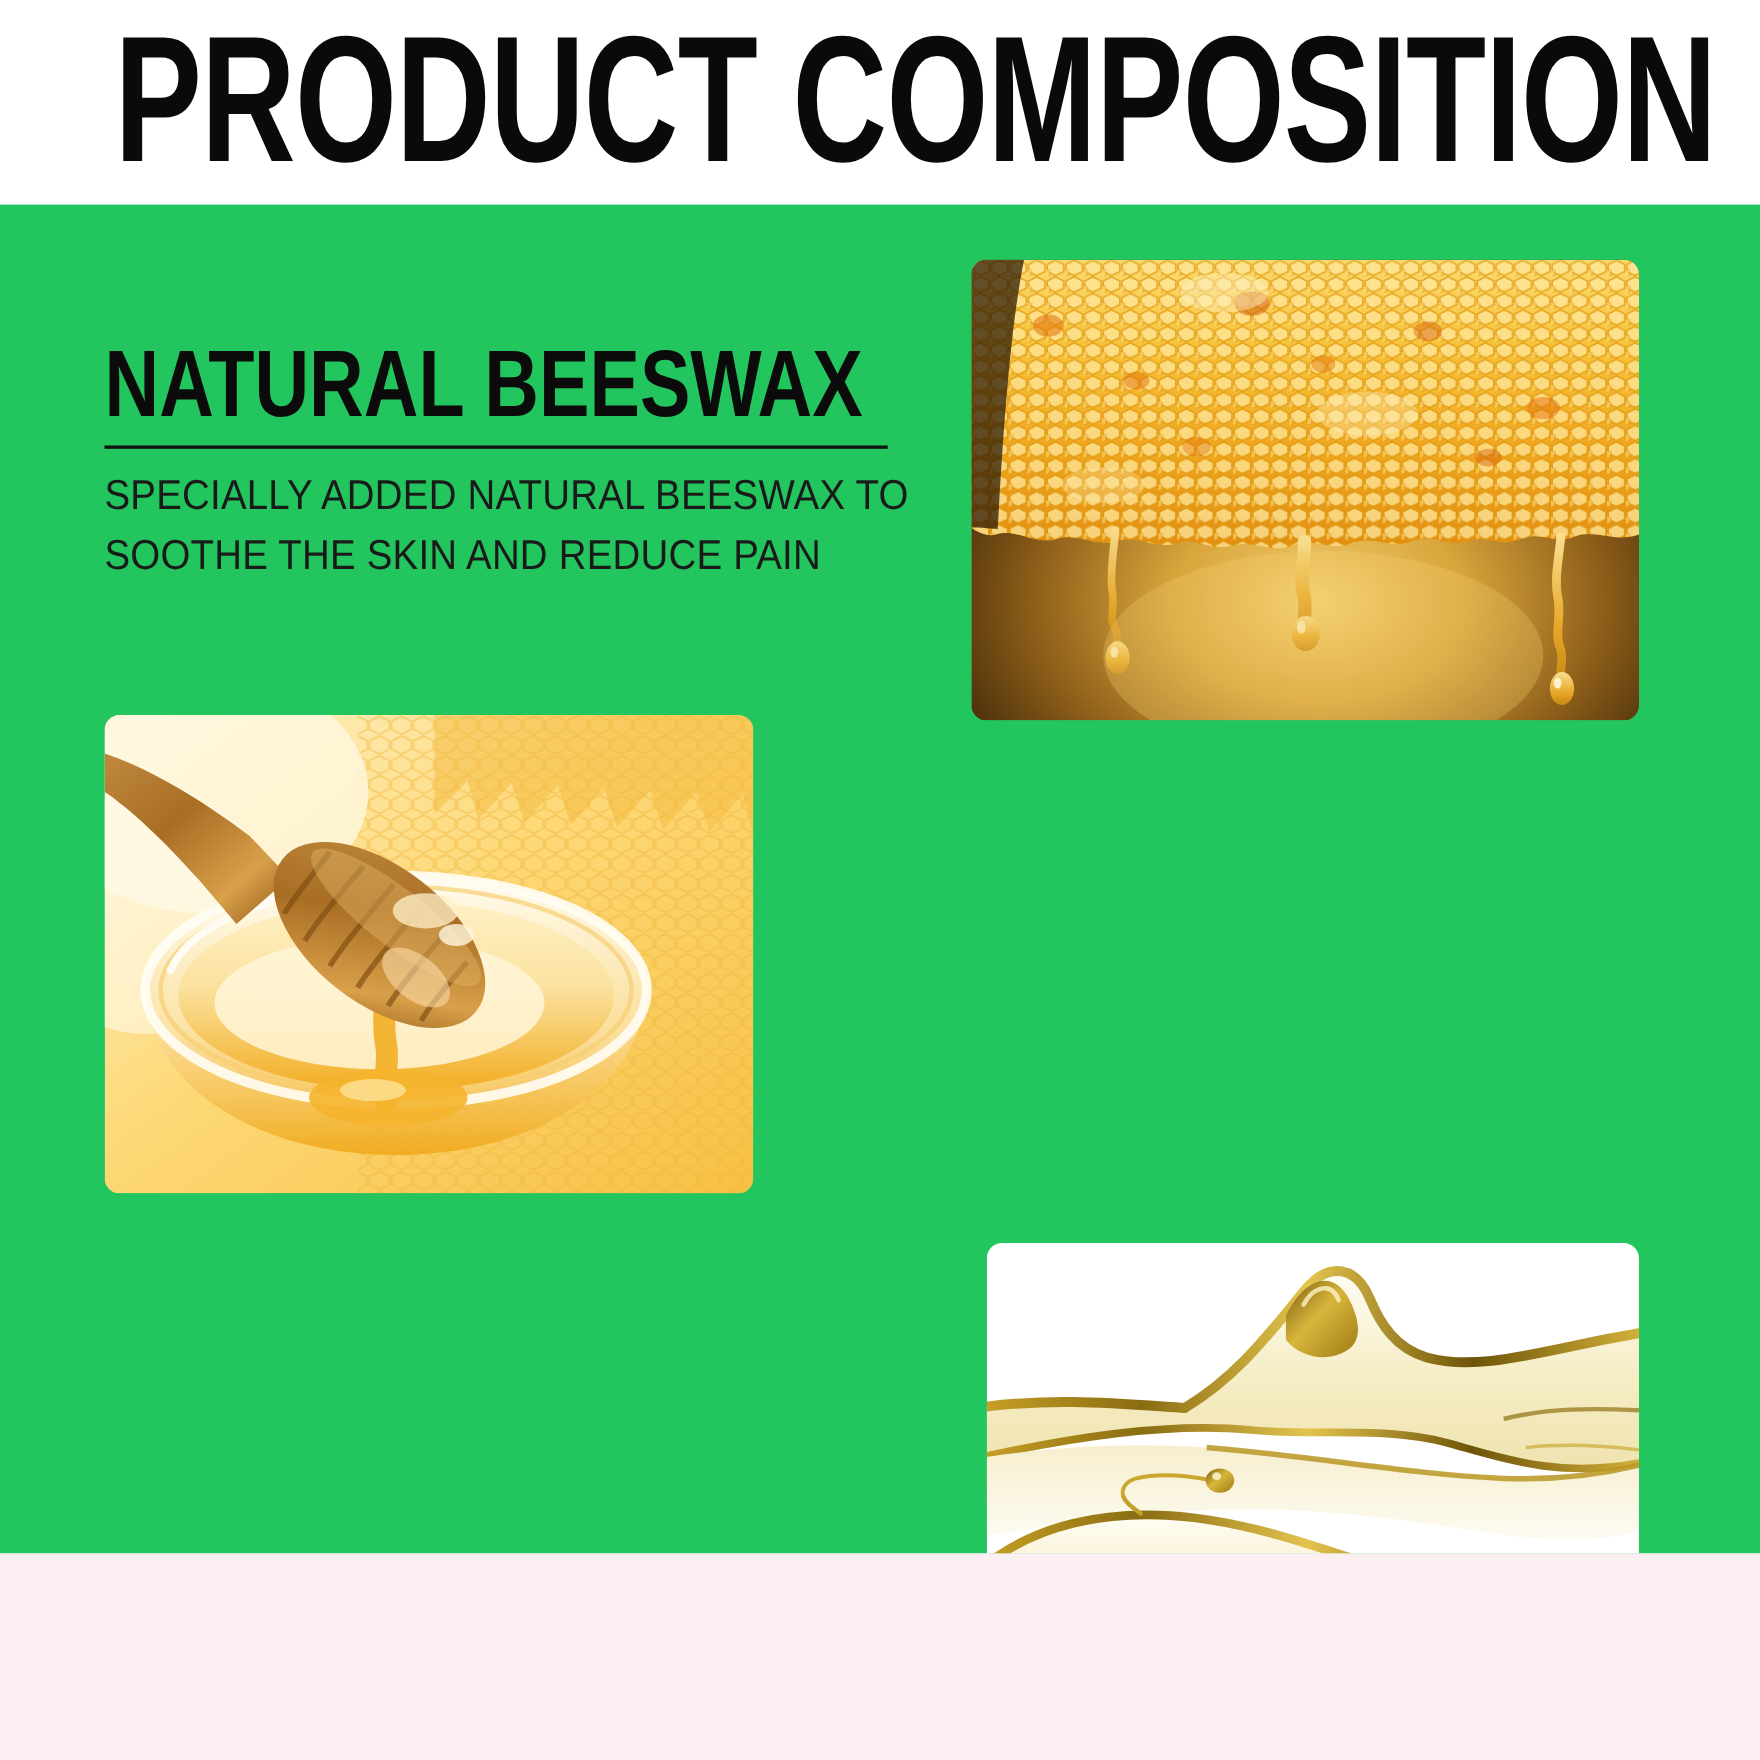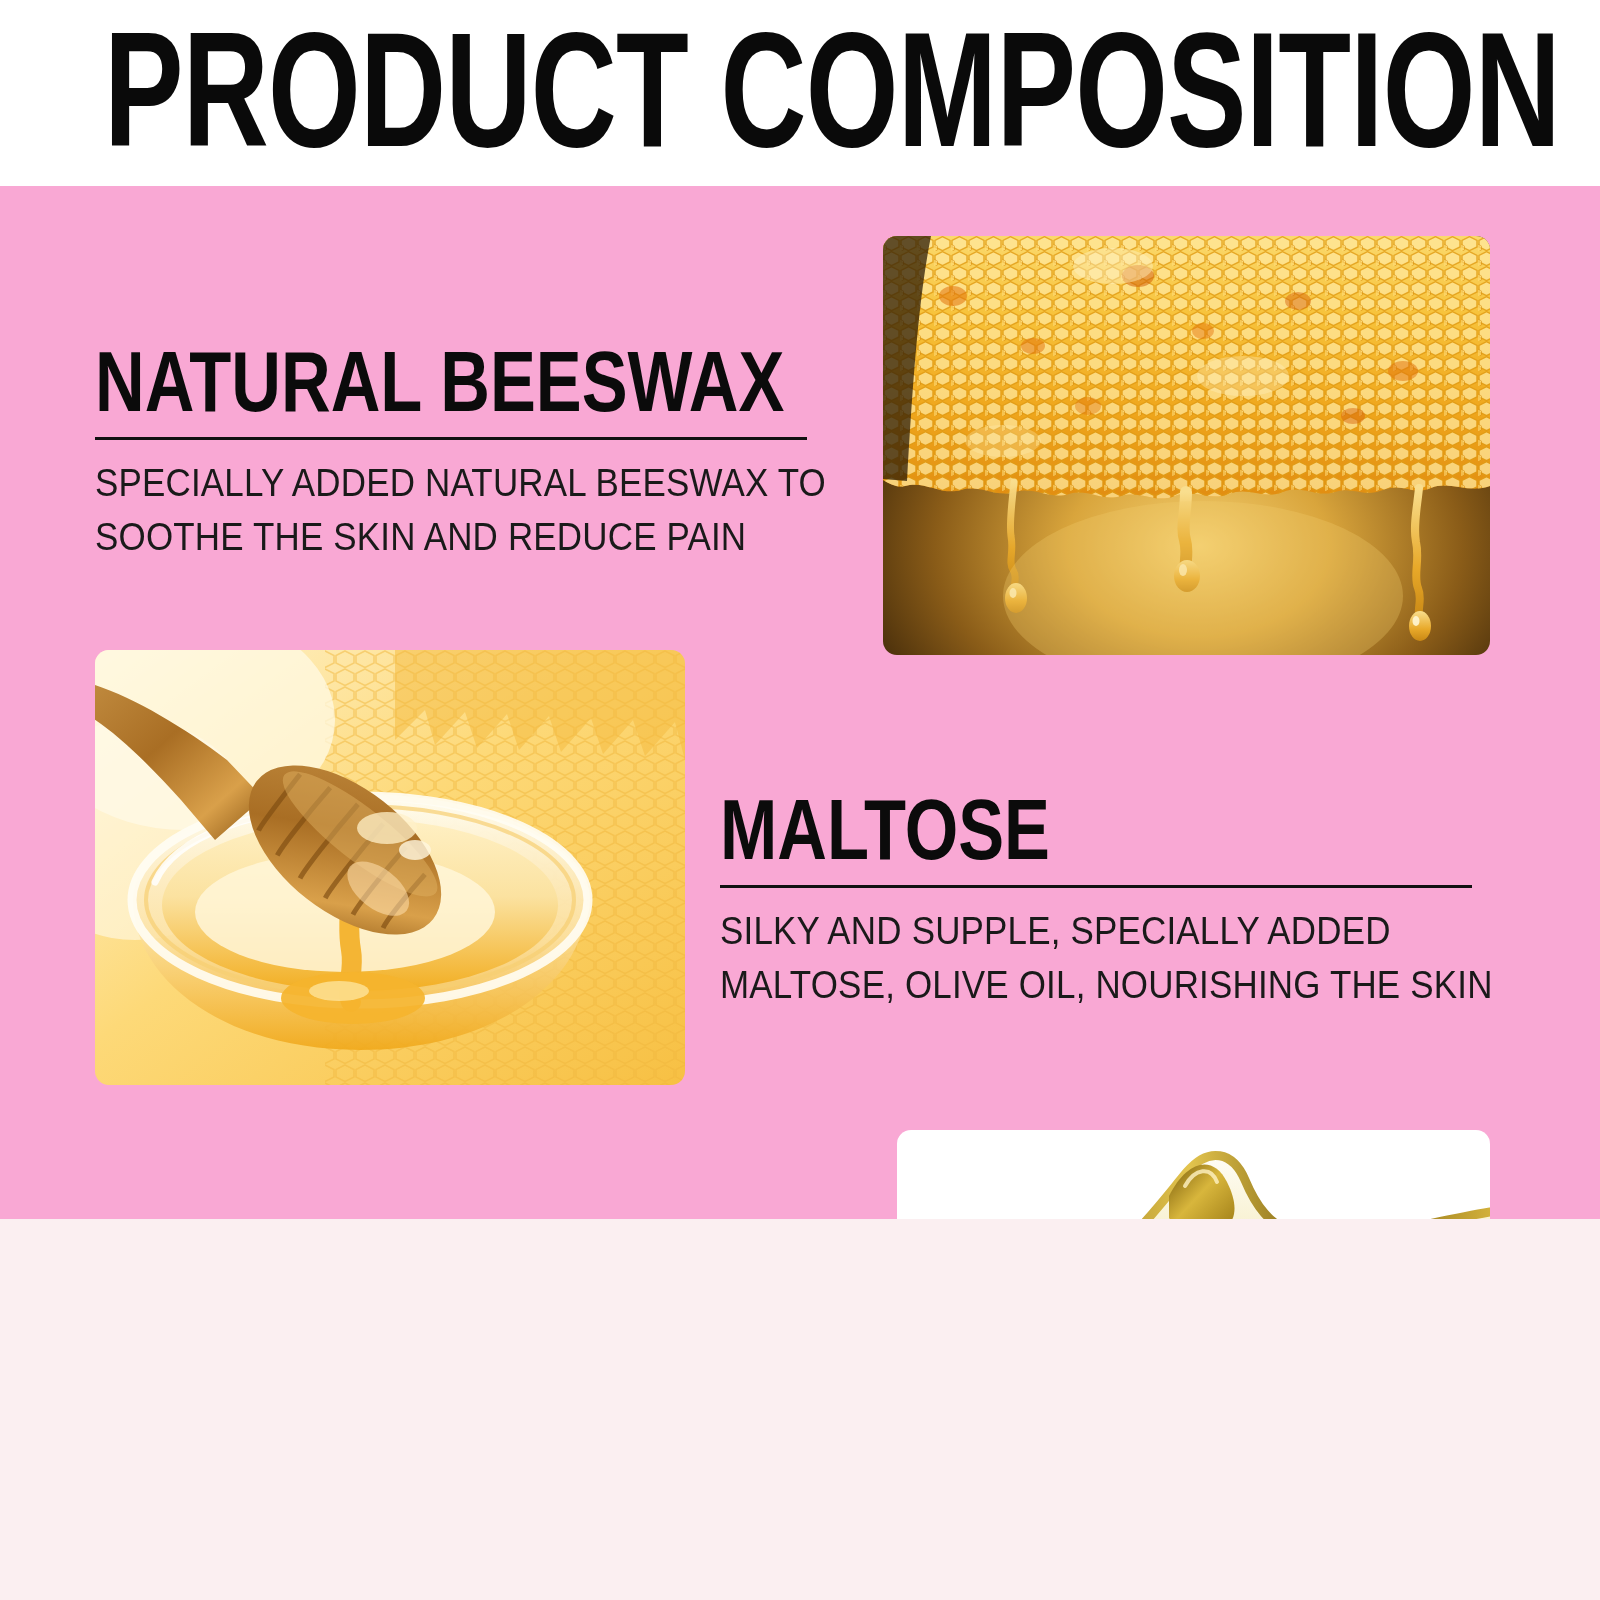--- a/index.html
+++ b/index.html
@@ -10,22 +10,22 @@
     width: 1600px;
     height: 1600px;
     overflow: hidden;
     font-family: "Liberation Sans", sans-serif;
     background: #FBEFF1;
   }
 
   #page {
     position: relative;
     width: 1600px;
-    height: 1219px;
-    background: #f9a8d4;
+    height: 1412px;
+    background: #22c55e;
     overflow: hidden;
   }
 
   
   .title-band {
     position: absolute;
     left: 0;
     top: 0;
     width: 1600px;
     height: 186px;
@@ -79,21 +79,21 @@
     line-height: 54px;
     letter-spacing: 0.2px;
     margin-top: 16px;
     transform: scaleX(0.92);
     transform-origin: left top;
     -webkit-font-smoothing: antialiased;
   }
   .section-body .line { display: block; white-space: nowrap; }
 
   
-  #block-beeswax  { left: 95px;  top: 305px;  width: 712px; margin-top: 32px; }
+  #block-beeswax  { left: 95px;  top: 305px;  width: 712px; }
   #block-maltose  { left: 720px; top: 785px;  width: 752px; }
   #block-glycerin { left: 95px;  top: 1215px; width: 712px; }
 
   
   .photo {
     position: absolute;
     border-radius: 14px;
     overflow: hidden;
   }
   #photo-honeycomb { left: 883px; top: 236px;  width: 607px; height: 419px; }
@@ -264,28 +264,20 @@
         </g>
         <ellipse cx="252" cy="178" rx="96" ry="26" fill="#E3B463" opacity="0.45"></ellipse>
         <ellipse cx="300" cy="210" rx="36" ry="20" fill="#FFE0AE" opacity="0.55"></ellipse>
       </g>
 
       <ellipse cx="292" cy="178" rx="30" ry="16" fill="#FFF0C8" opacity="0.75"></ellipse>
       <ellipse cx="320" cy="200" rx="16" ry="10" fill="#FFF6DE" opacity="0.8"></ellipse>
     </svg>
   </div>
 
-  <div class="section-text" id="block-maltose">
-    <div class="section-heading">MALTOSE</div>
-    <div class="section-rule"></div>
-    <div class="section-body">
-      <span class="line">SILKY AND SUPPLE, SPECIALLY ADDED</span>
-      <span class="line">MALTOSE, OLIVE OIL, NOURISHING THE SKIN</span>
-    </div>
-  </div>
 
 
   <div class="photo" id="photo-oil">
     <svg viewBox="0 0 593 410" preserveAspectRatio="none">
       <defs>
         <linearGradient id="oilEdge" x1="0" y1="0" x2="1" y2="0">
           <stop offset="0%" stop-color="#C9A227"></stop>
           <stop offset="25%" stop-color="#8A6C12"></stop>
           <stop offset="50%" stop-color="#E3C44E"></stop>
           <stop offset="75%" stop-color="#6E5408"></stop>

